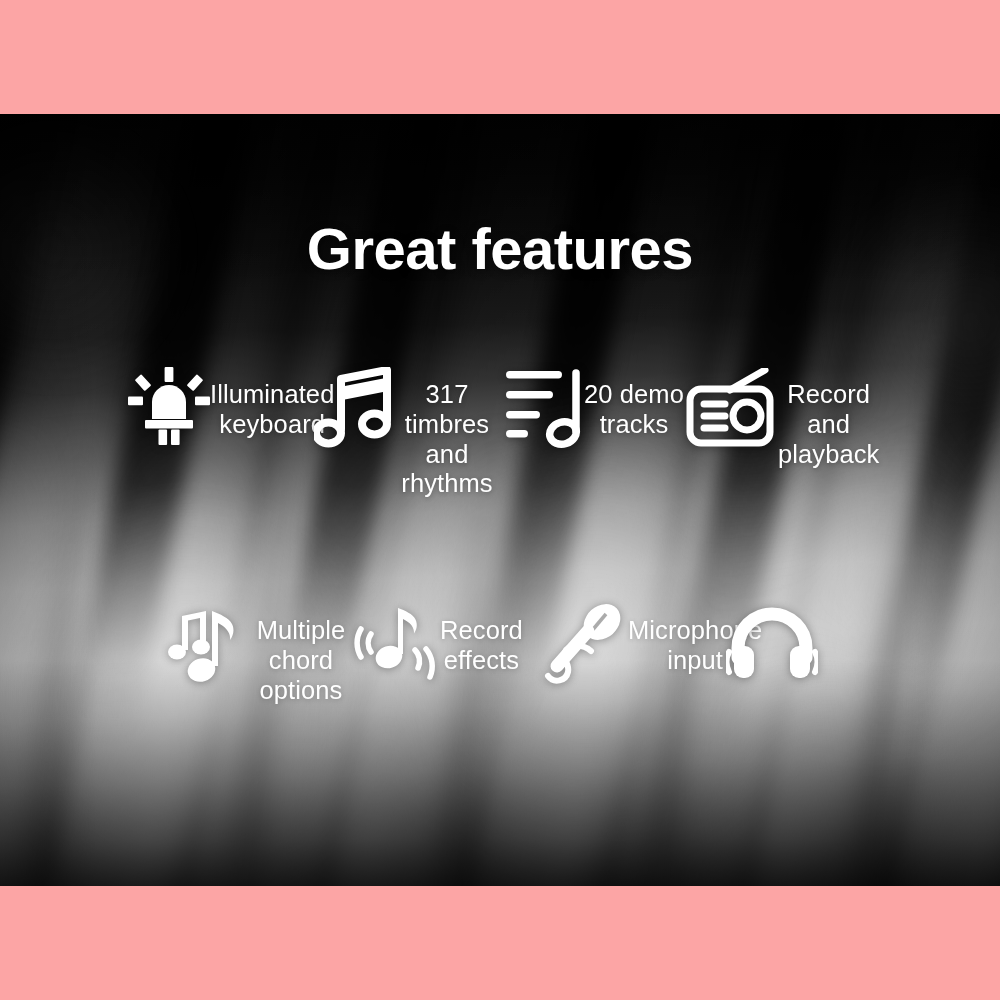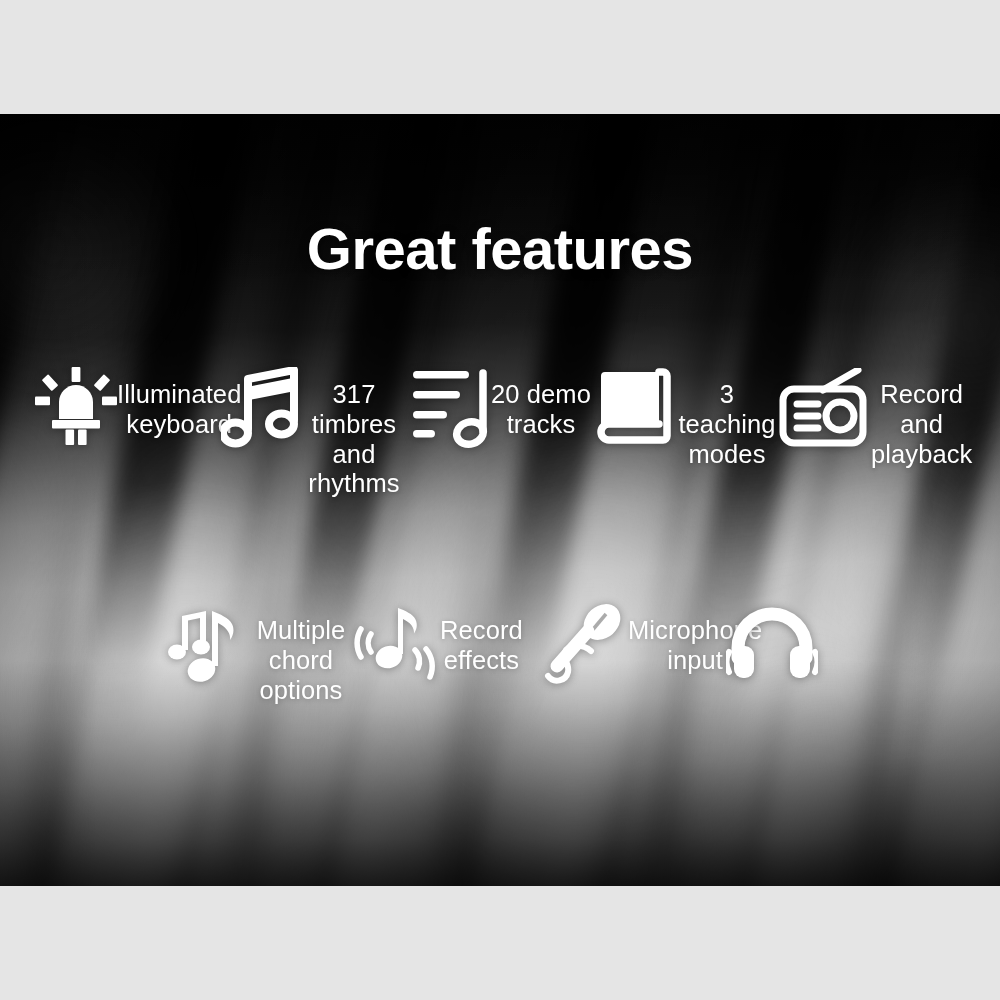--- a/index.html
+++ b/index.html
@@ -13,21 +13,21 @@
     height: 1000px;
     font-family: "Liberation Sans", sans-serif;
     overflow: hidden;
   }
 
   
   #page {
     position: relative;
     width: 1000px;
     height: 1000px;
-    background: #e5e5e5;
+    background: #fca5a5;
   }
 
   
   #banner {
     position: absolute;
     left: 0;
     top: 114px;
     width: 1000px;
     height: 772px;
     overflow: hidden;
@@ -262,30 +262,20 @@
               <g fill="none" stroke="#ffffff" stroke-width="7.5" stroke-linecap="round">
                 <path d="M76 6v58"></path>
                 <ellipse cx="63" cy="66" rx="13.5" ry="11" transform="rotate(-17 63 66)"></ellipse>
               </g>
             </svg>
           </div>
           <div class="feature-label">20 demo
 tracks</div>
         </div>
 
-        <div class="feature">
-          <div class="feature-icon">
-            <svg width="82" height="80" viewBox="0 0 82 80" aria-hidden="true">
-              <path d="M8 8a4 4 0 0 1 4-4h54v50H16a8 8 0 0 0-8 8z" fill="#ffffff"></path>
-              <path d="M66 4h4a4 4 0 0 1 4 4v60a4 4 0 0 1-4 4H16a8 8 0 0 1 0-16h50" fill="none" stroke="#ffffff" stroke-width="7.5" stroke-linejoin="round" stroke-linecap="round"></path>
-            </svg>
-          </div>
-          <div class="feature-label">3 teaching
-modes</div>
-        </div>
 
         <div class="feature">
           <div class="feature-icon">
             <svg width="92" height="80" viewBox="0 0 92 80" fill="none" stroke="#ffffff" aria-hidden="true">
               <path d="M44 22 79 2" stroke-width="7" stroke-linecap="round"></path>
               <rect x="4" y="21" width="80" height="54" rx="11" stroke-width="7"></rect>
               <circle cx="61" cy="48" r="14" stroke-width="7"></circle>
               <g stroke-width="7" stroke-linecap="round">
                 <path d="M18 36h21"></path>
                 <path d="M18 48h21"></path>

